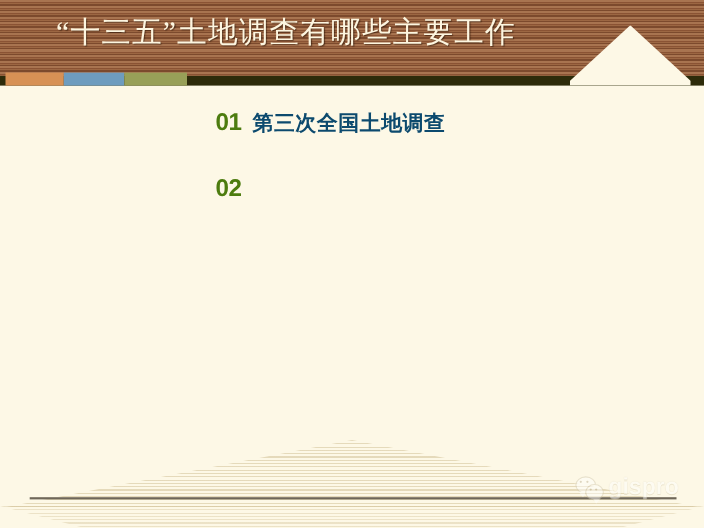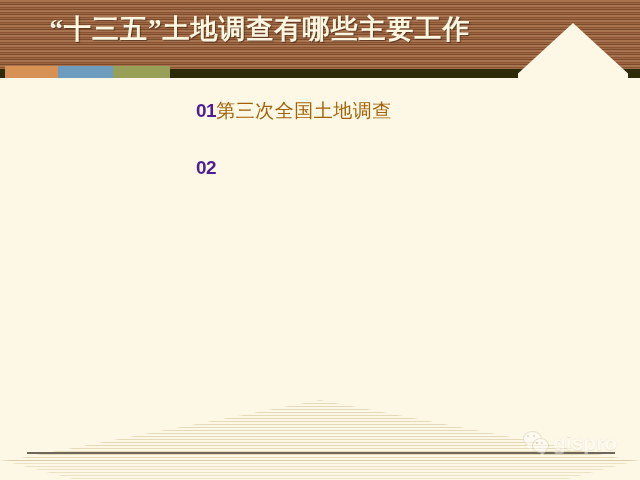--- a/index.html
+++ b/index.html
@@ -68,21 +68,21 @@
   }
   #header-title {
     position: absolute;
     left: 0;
     top: 12px;
     width: 520px;
     text-align: center;
     color: #fdf6e0;
     font-family: "Liberation Serif", "DejaVu Serif", serif;
     font-size: 27px;
-    font-weight: 700;
+    font-weight: 400;
     letter-spacing: 1px;
     line-height: 34px;
     white-space: nowrap;
     text-shadow: 1px 1px 1px rgba(40,20,5,0.55);
   }
   
   #header-chips {
     position: absolute;
     left: 5px;
     top: 66px;
@@ -103,30 +103,31 @@
   }
   .list-row {
     display: flex;
     align-items: baseline;
     margin-bottom: 33px;
     white-space: nowrap;
   }
   .row-num {
     font-family: "Liberation Sans", "DejaVu Sans", sans-serif;
     font-weight: 700;
-    font-size: 19px;
-    color: #4c1d95;
+    font-size: 22px;
+    color: #4d7c0f;
     letter-spacing: -0.5px;
-    margin-right: 0;
+    margin-right: 10px;
   }
   .row-text {
     font-family: "Liberation Serif", "DejaVu Serif", serif;
     font-size: 19px;
-    color: #a16207;
+    color: #0c4a6e;
     letter-spacing: 0.5px;
+    font-weight: bold;
   }
 
   
   #bottom-deco {
     position: absolute;
     left: 0;
     bottom: 0;
     width: 640px;
     height: 80px;
     overflow: hidden;
@@ -169,21 +170,21 @@
     height: 2px;
     background: #6f6759;
   }
 
   
   #watermark {
     position: absolute;
     left: 523px;
     top: 431px;
     display: flex;
-    align-items: flex-start;
+    align-items: flex-end;
     opacity: 0.45;
   }
   #wechat-icon {
     position: relative;
     width: 26px;
     height: 22px;
     margin-right: 4px;
   }
   #wechat-icon .bubble-back {
     position: absolute;

